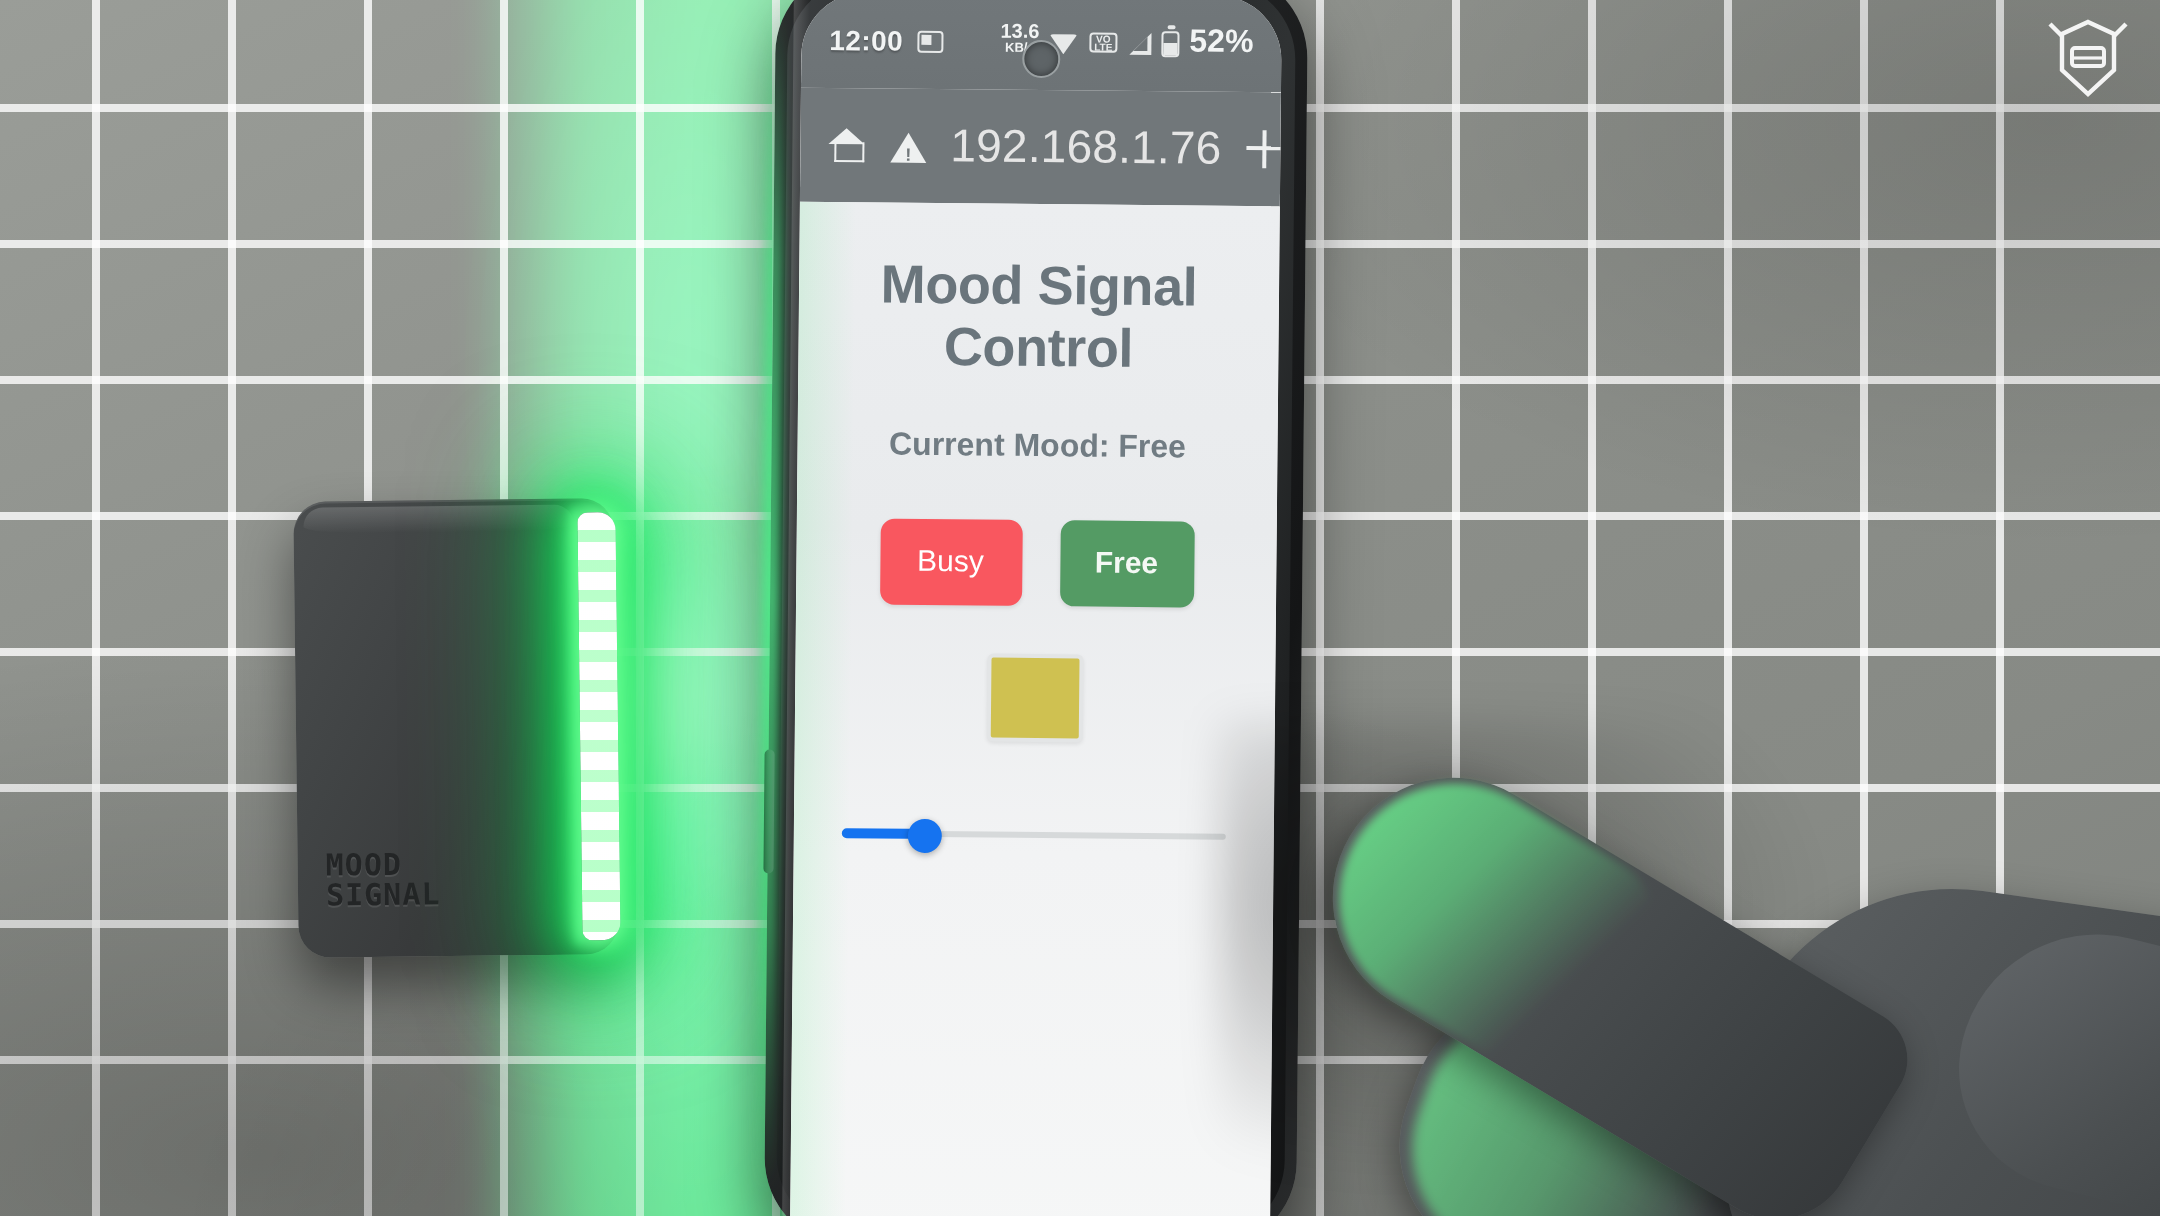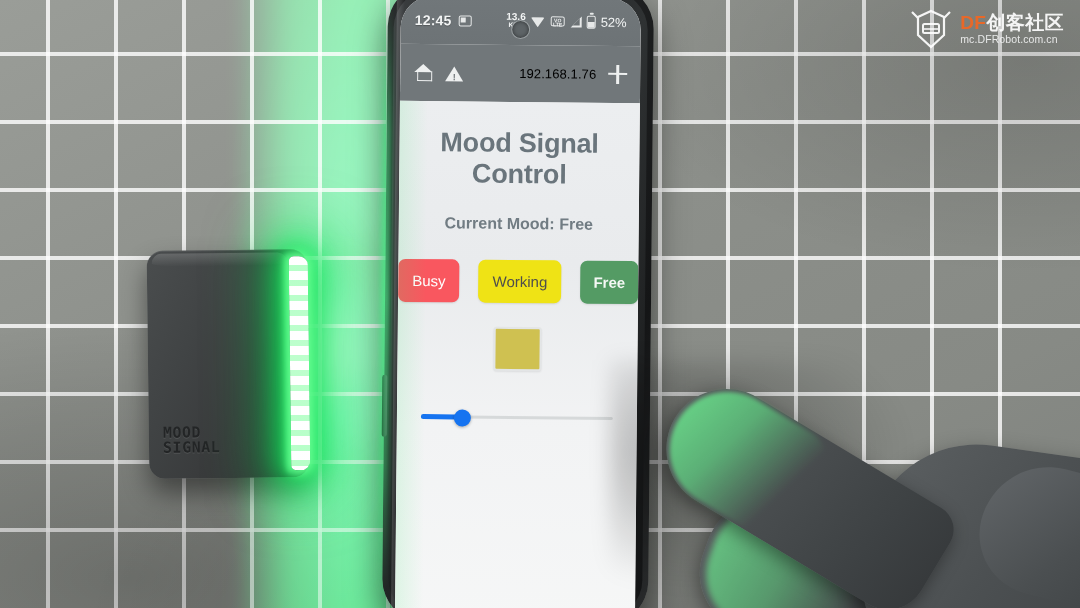--- a/index.html
+++ b/index.html
@@ -177,21 +177,21 @@
   }
   .sb-sig::after{
     content:""; position:absolute; right:1.5px; bottom:1.5px; width:0;height:0;
     border-bottom:7px solid #6d7376; border-left:7px solid transparent;
   }
   .sb-batt{
     width:9px;height:13px;border:1.6px solid #eef0f0;border-radius:2px;position:relative;
     background:linear-gradient(to top,#eef0f0 55%, transparent 55%);
   }
   .sb-batt::after{content:"";position:absolute;left:2px;top:-3.4px;width:4px;height:2px;background:#eef0f0;border-radius:1px;}
-  .sb-pct{ font-size:13px; font-weight:400; }
+  .sb-pct{ font-size:16px; font-weight:700; }
   #punchhole{
     position:absolute; left:50%; top:23px; transform:translateX(-50%);
     width:19px;height:19px;border-radius:50%;
     background:#5e6467; border:1.6px solid #9aa0a2;
     box-shadow:inset 0 0 4px rgba(0,0,0,.5);
   }
 
   
   #browserbar {
     height:57px; background:#71777a;
@@ -211,21 +211,21 @@
   .bb-warn{ width:18px;height:16px;position:relative;flex:none;}
   .bb-warn::before{
     content:""; position:absolute; left:0;bottom:0;width:0;height:0;
     border-left:9px solid transparent;border-right:9px solid transparent;
     border-bottom:15px solid #eef0f0;
   }
   .bb-warn::after{
     content:"!"; position:absolute; left:0; right:0; bottom:-1px;
     text-align:center; font-size:9px; font-weight:700; color:#71777a;
   }
-  #url-text{ font-size:13px; letter-spacing:.1px; color:#000000; white-space:nowrap;margin-left:44px;}
+  #url-text{ font-size:23px; letter-spacing:.1px; color:#e5e5e5; white-space:nowrap;}
   .bb-right{ margin-left:auto; display:flex; align-items:center; gap:17px; }
   .bb-plus{ position:relative; width:19px;height:19px;flex:none;}
   .bb-plus::before{content:"";position:absolute;left:0;top:8px;width:19px;height:2.4px;background:#eef0f0;}
   .bb-plus::after{content:"";position:absolute;left:8px;top:0;width:2.4px;height:19px;background:#eef0f0;}
   .bb-tabs{
     width:21px;height:21px;border:2px solid #eef0f0;border-radius:4px;
     font-size:12px;font-weight:700;display:flex;align-items:center;justify-content:center;
     color:#eef0f0; flex:none;
   }
 
@@ -371,21 +371,21 @@
   <div id="phone">
     <div id="phone-outer"></div>
     <div id="phone-rim"></div>
     <div id="phone-rim-gloss"></div>
     <div id="btn-volume"></div>
 
     <div id="phone-screen">
 
       <div id="statusbar">
         <div class="left">
-          <span class="sb-clock">12:45</span>
+          <span class="sb-clock">12:00</span>
           <span class="sb-ico sb-card"></span>
         </div>
         <div class="right">
           <span class="sb-speed">
             <b>13.6</b>
             <i>KB/s</i>
           </span>
           <span class="sb-ico sb-wifi"></span>
           <span class="sb-ico sb-volte">VO<br>LTE</span>
           <span class="sb-ico sb-sig"></span>
@@ -405,21 +405,20 @@
 
         </div>
       </div>
 
       <div id="page">
         <div id="page-title">Mood Signal Control</div>
         <div id="mood-status">Current Mood: Free</div>
 
         <div id="mood-buttons">
           <button class="mood-btn" id="btn-busy">Busy</button>
-          <button class="mood-btn" id="btn-working">Working</button>
           <button class="mood-btn" id="btn-free">Free</button>
         </div>
 
         <div id="color-swatch"></div>
 
         <div id="slider-wrap">
           <div id="slider-track"></div>
           <div id="slider-fill"></div>
           <div id="slider-thumb"></div>
         </div>
@@ -440,21 +439,15 @@
     <div id="finger-index-glow"></div>
   </div>
 
   <div id="watermark">
     <svg id="wm-logo" viewBox="0 0 40 42">
       <path d="M20 3 L33 9 L33 27 L20 39 L7 27 L7 9 Z" fill="none" stroke="#ffffff" stroke-width="2.2"></path>
       <path d="M7 10 L1 4 M33 10 L39 4" stroke="#ffffff" stroke-width="2.2" fill="none"></path>
       <rect x="12" y="16" width="16" height="9" rx="1.5" fill="none" stroke="#ffffff" stroke-width="2"></rect>
       <path d="M12 21 L28 21" stroke="#ffffff" stroke-width="1.6"></path>
     </svg>
-    <div id="wm-text">
-      <div id="wm-title">
-        <span class="df">DF</span><span>创客社区</span>
-      </div>
-      <div id="wm-sub">mc.DFRobot.com.cn</div>
-    </div>
   </div>
 
 </div>
 
 </body></html>

